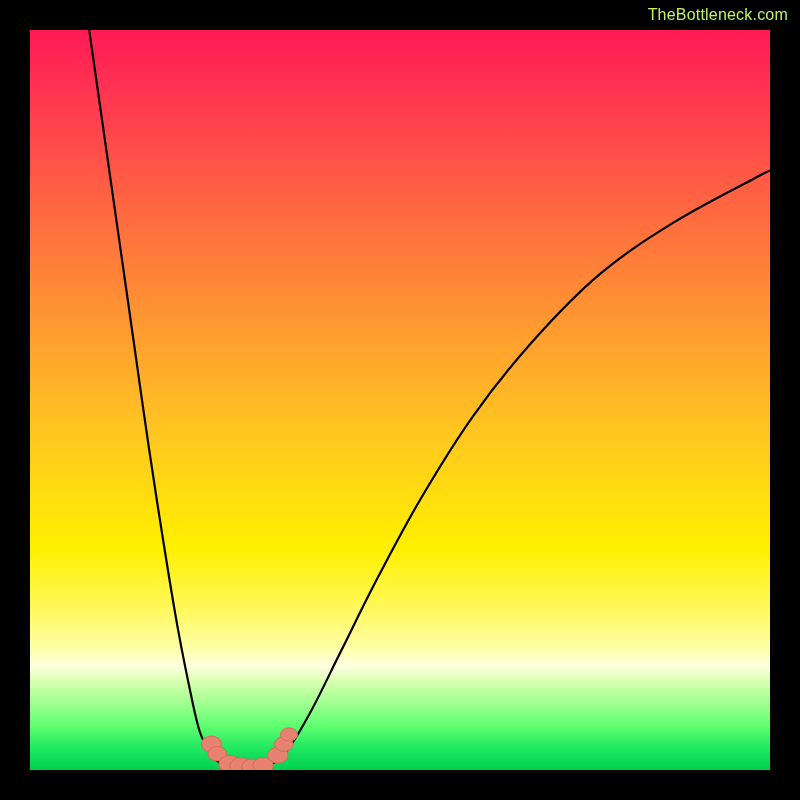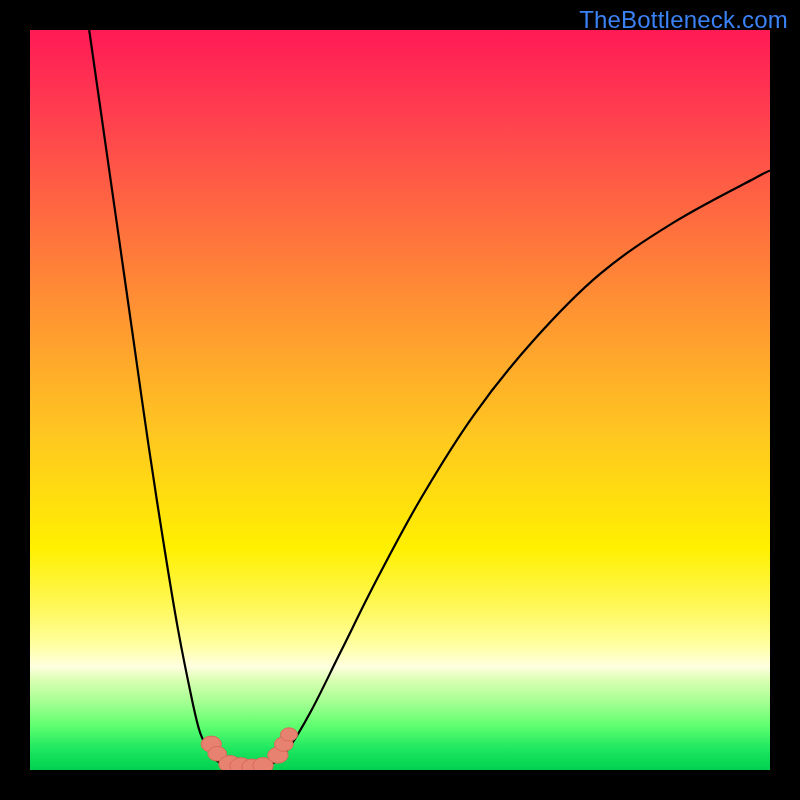--- a/index.html
+++ b/index.html
@@ -31,22 +31,22 @@
       #a0ff90 91%,
       #60ff70 94%,
       #20e860 97%,
       #00d050 100%
     );
   }
   .watermark {
     position: absolute;
     top: 6px;
     right: 12px;
-    color: #3b82f6;
-    font-size: 24px;
+    color: #bef264;
+    font-size: 16px;
     font-weight: 500;
     letter-spacing: 0.2px;
     z-index: 10;
     text-align: center;
   }
   svg.plot {
     position: absolute;
     left: 0;
     top: 0;
     width: 740px;

